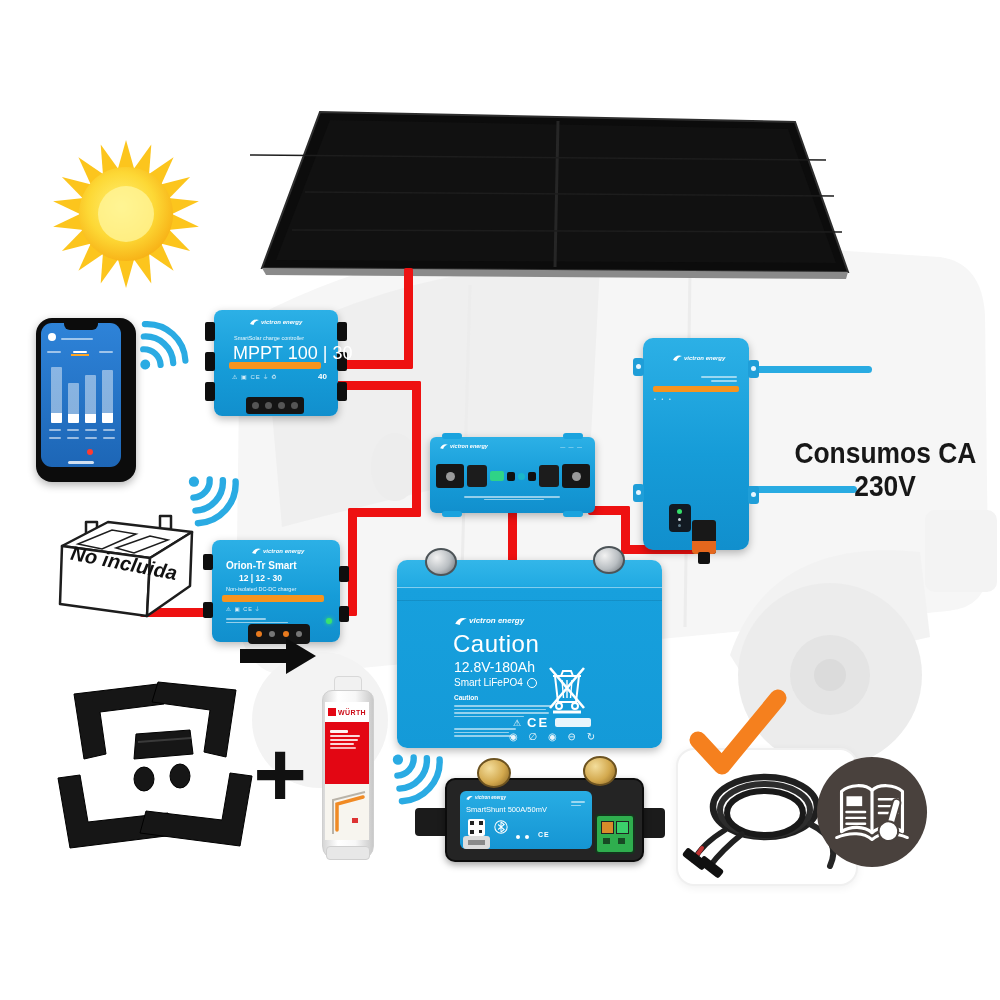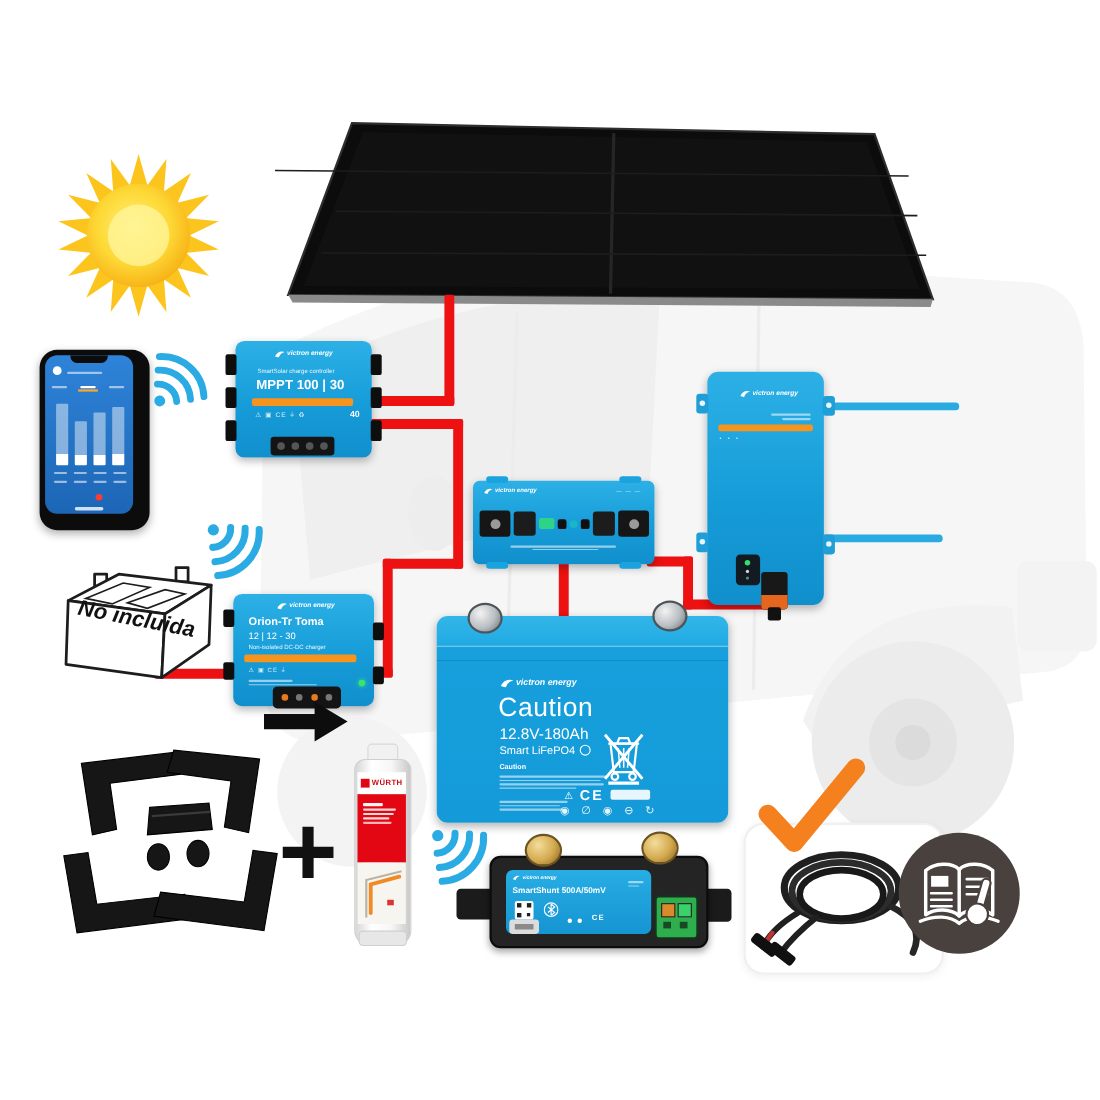--- a/index.html
+++ b/index.html
@@ -95,20 +95,24 @@
   <div class="wire" style="left:140px;top:608px;width:74px;height:9px"></div>
   <div class="wire" style="left:508px;top:504px;width:9px;height:62px"></div>
   <div class="wire" style="left:588px;top:506px;width:42px;height:9px"></div>
   <div class="wire" style="left:621px;top:506px;width:9px;height:48px"></div>
   <div class="wire" style="left:621px;top:545px;width:89px;height:9px"></div>
   <div class="wire" style="left:701px;top:522px;width:9px;height:32px"></div>
 
   <div class="blueline" style="left:750px;top:366px;width:122px;height:7px"></div>
   <div class="blueline" style="left:747px;top:486px;width:110px;height:7px"></div>
 
+  <div class="headline" style="left:780px;top:436px;width:210px;font-size:30px;line-height:33px">
+    <span>Consumos CA</span><br>
+    <span>230V</span>
+  </div>
 
   <div class="abs" style="left:36px;top:318px;width:90px;height:154px;background:#0c0c0c;border-radius:16px;padding:5px;box-shadow:0 3px 8px rgba(0,0,0,.3);z-index:5">
     <div style="position:relative;width:80px;height:144px;border-radius:11px;overflow:hidden;background:linear-gradient(180deg,#2e83d8,#1d66b6)">
       <div style="position:absolute;top:0;left:23px;width:34px;height:7px;background:#0c0c0c;border-radius:0 0 6px 6px"></div>
       <div style="position:absolute;left:7px;top:10px;width:8px;height:8px;border-radius:50%;background:#fff"></div>
       <div class="dash" style="position:absolute;left:20px;top:13px;width:32px"></div>
       <div class="dash" style="position:absolute;left:6px;top:26px;width:14px"></div>
       <div class="dash" style="position:absolute;left:32px;top:26px;width:14px;background:#fff"></div>
       <div style="position:absolute;left:30px;top:31px;width:18px;height:2px;background:#ffa726"></div>
       <div class="dash" style="position:absolute;left:58px;top:26px;width:14px"></div>
@@ -161,21 +165,21 @@
     <div class="tab" style="right:-9px;top:12px"></div>
       <div class="tab" style="right:-9px;top:42px"></div>
       <div class="tab" style="right:-9px;top:72px"></div>
     <div class="vlogo" style="position:absolute;left:36px;top:8px;font-size:6px">
       <svg width="9" height="7" viewBox="0 0 9 7">
           <path d="M0 6 Q3 0 9 2 Q4.5 3 3.5 7 Z" fill="#fff"></path>
         </svg>
       <span>victron energy</span>
     </div>
     <div class="microrow" style="left:20px;top:25px;font-size:5.5px;letter-spacing:0">SmartSolar charge controller</div>
-    <div style="position:absolute;left:19px;top:33px;font-size:12px;font-weight:bold;white-space:nowrap">MPPT 100 | 30</div>
+    <div style="position:absolute;left:19px;top:33px;font-size:18px;font-weight:normal;white-space:nowrap">MPPT 100 | 30</div>
     <div class="orangebar" style="left:15px;top:52px;width:92px"></div>
     <div class="microrow" style="left:18px;top:63px;font-size:6px;opacity:.9">⚠ ▣ CE ⏚ ♻</div>
     <div style="position:absolute;right:11px;top:62px;font-size:8px;font-weight:bold">40</div>
     <div style="position:absolute;left:32px;top:87px;width:58px;height:17px;background:#141414;border-radius:3px;display:flex;align-items:center;justify-content:space-evenly">
       <i style="width:7px;height:7px;border-radius:50%;background:#555"></i>
         <i style="width:7px;height:7px;border-radius:50%;background:#555"></i>
       <i style="width:7px;height:7px;border-radius:50%;background:#555"></i>
         <i style="width:7px;height:7px;border-radius:50%;background:#555"></i>
     </div>
   </div>
@@ -201,22 +205,22 @@
     <div class="tab" style="left:-9px;top:14px;height:16px"></div>
       <div class="tab" style="left:-9px;top:62px;height:16px"></div>
     <div class="tab" style="right:-9px;top:26px;height:16px"></div>
       <div class="tab" style="right:-9px;top:66px;height:16px"></div>
     <div class="vlogo" style="position:absolute;left:40px;top:7px;font-size:6px">
       <svg width="9" height="7" viewBox="0 0 9 7">
           <path d="M0 6 Q3 0 9 2 Q4.5 3 3.5 7 Z" fill="#fff"></path>
         </svg>
       <span>victron energy</span>
     </div>
-    <div style="position:absolute;left:14px;top:20px;font-size:10px;font-weight:bold;white-space:nowrap">Orion-Tr Toma</div>
-    <div style="position:absolute;left:14px;top:33px;font-size:8.5px;font-weight:normal">12 | 12 - 30</div>
+    <div style="position:absolute;left:14px;top:20px;font-size:10px;font-weight:bold;white-space:nowrap">Orion-Tr Smart</div>
+    <div style="position:absolute;left:27px;top:33px;font-size:8.5px;font-weight:bold">12 | 12 - 30</div>
     <div class="microrow" style="left:14px;top:46px;font-size:5.5px;letter-spacing:0">Non-isolated DC-DC charger</div>
     <div class="orangebar" style="left:10px;top:55px;width:102px"></div>
     <div class="microrow" style="left:14px;top:66px;font-size:5.5px;opacity:.9">⚠ ▣ CE ⏚</div>
     <div class="microrow" style="left:14px;top:76px;width:100px">
       <div class="dash" style="width:40px;height:1.5px"></div>
         <div class="dash" style="width:62px;height:1.5px"></div>
     </div>
     <div style="position:absolute;right:8px;top:78px;width:6px;height:6px;border-radius:50%;background:#3ae26e;box-shadow:0 0 4px #3ae26e"></div>
     <div style="position:absolute;left:36px;top:84px;width:62px;height:20px;background:#141414;border-radius:4px;display:flex;align-items:center;justify-content:space-evenly">
       <i style="width:6px;height:6px;border-radius:50%;background:#e87a1e"></i>
@@ -304,21 +308,21 @@
     <div class="brassbolt" style="left:28px;top:-12px;width:28px;height:24px;background:radial-gradient(circle at 35% 32%,#f2f2f2,#b9bec2 55%,#6f767c 95%);border-color:#4d5458"></div>
     <div class="brassbolt" style="left:196px;top:-14px;width:28px;height:24px;background:radial-gradient(circle at 35% 32%,#f2f2f2,#b9bec2 55%,#6f767c 95%);border-color:#4d5458"></div>
     <div class="vlogo" style="position:absolute;left:58px;top:56px;font-size:8px">
       <svg width="12" height="9" viewBox="0 0 9 7">
           <path d="M0 6 Q3 0 9 2 Q4.5 3 3.5 7 Z" fill="#fff"></path>
         </svg>
       <span>victron energy</span>
     </div>
     <div style="position:absolute;left:56px;top:70px;font-size:24px;font-weight:500;letter-spacing:.5px">Caution</div>
     <div style="position:absolute;left:57px;top:99px;font-size:14px;font-weight:500">12.8V-180Ah</div>
-    <div style="position:absolute;left:57px;top:117px;display:flex;align-items:flex-start;gap:4px">
+    <div style="position:absolute;left:57px;top:117px;display:flex;align-items:flex-end;gap:4px">
       <span style="font-size:10px">Smart LiFePO4</span>
       <i style="width:8px;height:8px;border:1.4px solid #fff;border-radius:50%;display:block"></i>
     </div>
     <div style="position:absolute;left:57px;top:134px;font-size:6.5px;font-weight:bold">Caution</div>
     <div class="microrow" style="left:57px;top:143px;width:100px">
       <div class="dash" style="width:98px;height:1.5px"></div>
         <div class="dash" style="width:92px;height:1.5px"></div>
       <div class="dash" style="width:95px;height:1.5px"></div>
         <div class="dash" style="width:70px;height:1.5px"></div>
     </div>
@@ -393,21 +397,21 @@
     <div style="position:absolute;left:30px;top:22px;width:195px;height:80px;background:#242424;border:2px solid #0c0c0c;border-radius:10px;box-shadow:0 3px 7px rgba(0,0,0,.35)"></div>
     <div class="brassbolt" style="left:62px;top:2px;width:30px;height:26px"></div>
     <div class="brassbolt" style="left:168px;top:0;width:30px;height:26px"></div>
     <div style="position:absolute;left:45px;top:35px;width:132px;height:58px;border-radius:6px;background:linear-gradient(180deg,#28ade4,#1595d3);color:#fff">
       <div class="vlogo" style="position:absolute;left:6px;top:4px;font-size:4.5px">
         <svg width="7" height="5" viewBox="0 0 9 7">
             <path d="M0 6 Q3 0 9 2 Q4.5 3 3.5 7 Z" fill="#fff"></path>
           </svg>
         <span>victron energy</span>
       </div>
-      <div style="position:absolute;left:6px;top:14px;font-size:7.5px;font-weight:bold;white-space:nowrap">SmartShunt 500A/50mV</div>
+      <div style="position:absolute;left:6px;top:14px;font-size:7.5px;font-weight:normal;white-space:nowrap">SmartShunt 500A/50mV</div>
       <div style="position:absolute;left:8px;top:28px;width:17px;height:17px;background:#fff;border-radius:2px">
         <i style="position:absolute;left:2px;top:2px;width:4px;height:4px;background:#222;display:block"></i>
         <i style="position:absolute;right:2px;top:2px;width:4px;height:4px;background:#222;display:block"></i>
         <i style="position:absolute;left:2px;bottom:2px;width:4px;height:4px;background:#222;display:block"></i>
         <i style="position:absolute;right:3px;bottom:3px;width:3px;height:3px;background:#222;display:block"></i>
       </div>
       <svg style="position:absolute;left:34px;top:28px" width="14" height="16" viewBox="0 0 12 14">
         <circle cx="6" cy="7" r="5.4" fill="none" stroke="#fff" stroke-width=".9"></circle>
         <path d="M6 2.5 V11.5 M6 2.5 L8.8 4.8 L3.5 9.2 M6 11.5 L8.8 9.2 L3.5 4.8" stroke="#fff" stroke-width=".9" fill="none"></path>
       </svg>

